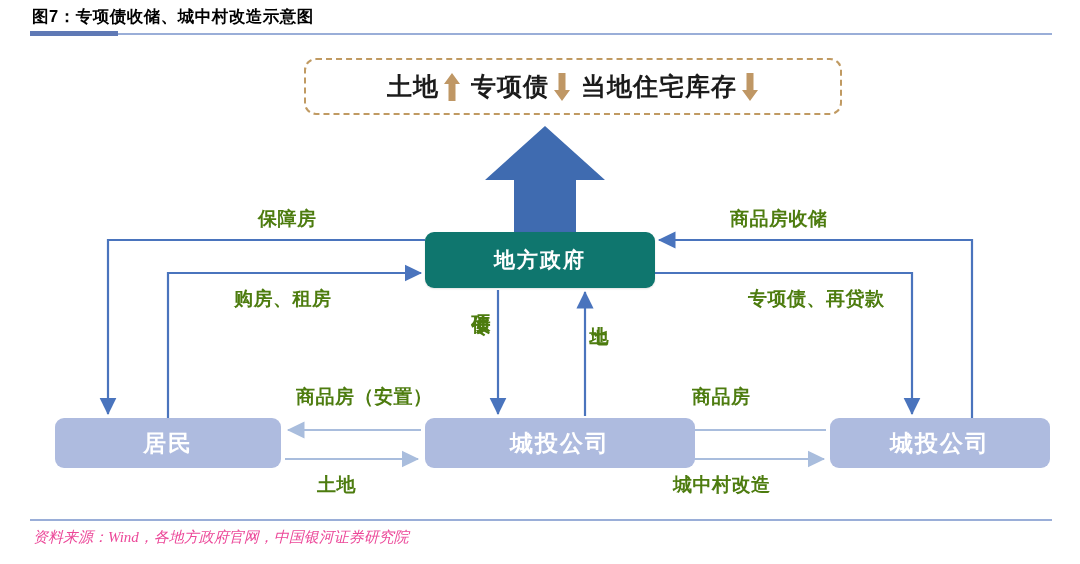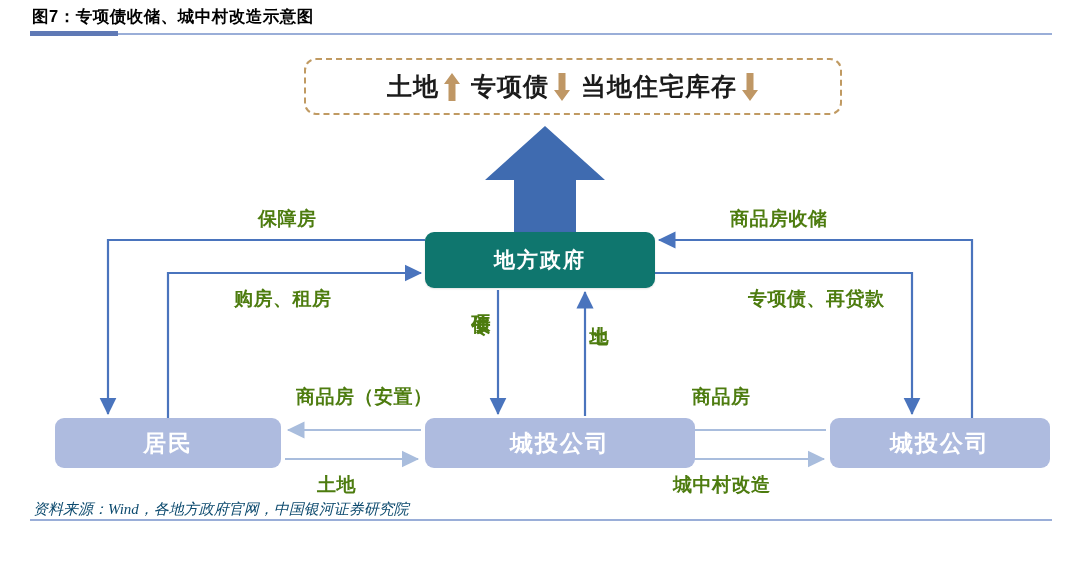--- a/index.html
+++ b/index.html
@@ -25,23 +25,23 @@
   }
   .header-rule-accent{
     position:absolute;left:30px;top:31px;width:88px;height:5px;
     background:#5f79b5;
   }
   .footer-rule{
     position:absolute;left:30px;top:519px;width:1022px;height:2px;
     background:#9aaed8;
   }
   .source{
-    position:absolute;left:33px;top:500px;
+    position:absolute;left:33px;top:528px;
     font-family:"Liberation Serif","DejaVu Serif",serif;
-    font-size:15px;font-style:italic;color:#0c4a6e;white-space:nowrap;
+    font-size:15px;font-style:italic;color:#ec4899;white-space:nowrap;
   }
 
   
   .dashed-box{
     position:absolute;left:304px;top:58px;width:538px;height:57px;
     border:2px dashed #c09a62;border-radius:12px;
     display:flex;align-items:center;justify-content:center;gap:10px;
     box-sizing:border-box;
   }
   .dashed-seg{display:flex;align-items:center;gap:4px;}

